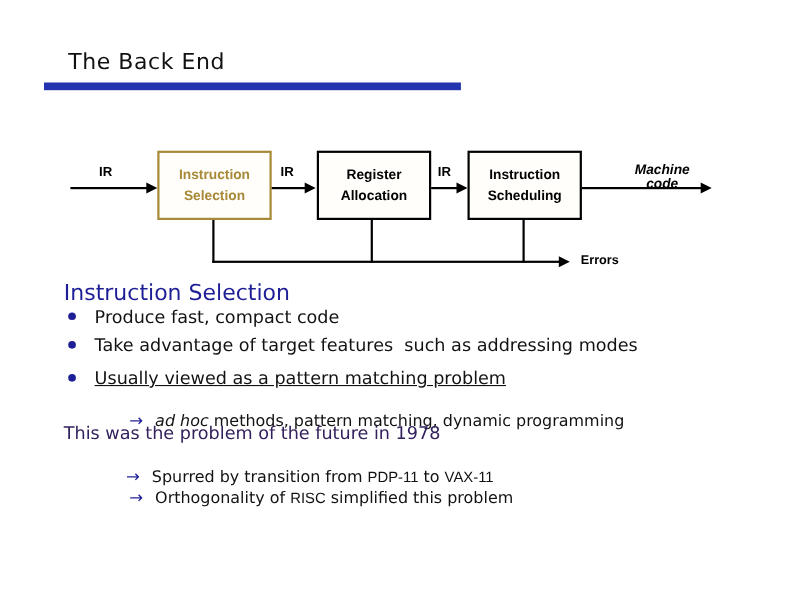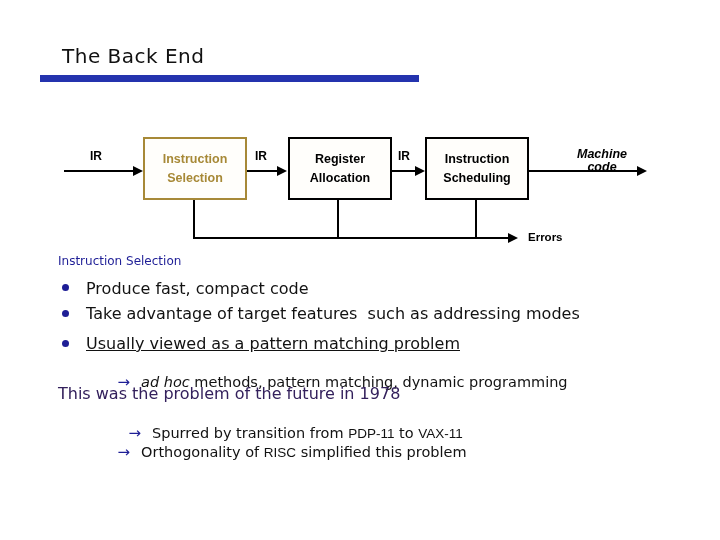--- a/index.html
+++ b/index.html
@@ -34,21 +34,21 @@
   .dbox.gold{border-color:var(--gold,#a78937);color:var(--gold,#a78937);}
   .mcode{
     font-family:"Liberation Sans",sans-serif;font-weight:bold;font-style:italic;
     font-size:12.5px;color:#000;width:90px;text-align:center;
   }
   .errors{
     font-family:"Liberation Sans",sans-serif;font-weight:bold;
     font-size:11.5px;color:#000;
   }
   
-  .heading{left:58px;top:254px;font-size:12px;color:var(--navy,#1e1e96);white-space:pre-wrap;}
+  .heading{left:58px;top:254px;font-size:20px;color:var(--navy,#1e1e96);white-space:pre-wrap;}
   .bullet-text{left:86px;font-size:16px;color:#121212;white-space:pre-wrap;}
   .dot{left:62px;width:7px;height:7px;border-radius:50%;background:var(--navy,#1e1e96);}
   .subline{font-size:14.5px;color:#121212;white-space:pre-wrap;}
   .subline .arrow{color:var(--navy,#1e1e96);margin-right:11px;font-size:15px;}
   .subline .it{font-style:italic;}
   .subline .alt{font-family:"Liberation Sans",sans-serif;font-size:13.5px;}
   .statement{left:58px;top:384px;font-size:16px;color:var(--purple,#33205c);white-space:pre-wrap;}
   span{white-space:pre-wrap;}
 </style>
 </head>
@@ -115,21 +115,21 @@
     <div class="abs dot" style="top:340px;"></div>
     <div class="abs bullet-text" style="top:334px;text-decoration:underline;">Usually viewed as a pattern matching problem</div>
   </div>
 
   <div class="abs subline" style="left:99px;top:357px;">
     <span class="arrow">→</span><span class="it">ad hoc</span><span> methods, pattern matching, dynamic programming</span>
   </div>
 
   <div class="abs statement">This was the problem of the future in 1978</div>
 
-  <div class="abs subline" style="left:110px;top:408px;">
+  <div class="abs subline" style="left:96px;top:408px;">
     <span class="arrow">→</span><span>Spurred by transition from </span><span class="alt">PDP-11</span><span> to </span><span class="alt">VAX-11</span>
   </div>
 
   <div class="abs subline" style="left:99px;top:427px;">
     <span class="arrow">→</span><span>Orthogonality of </span><span class="alt">RISC</span><span> simplified this problem</span>
   </div>
 
 </div>
 
 </body></html>

